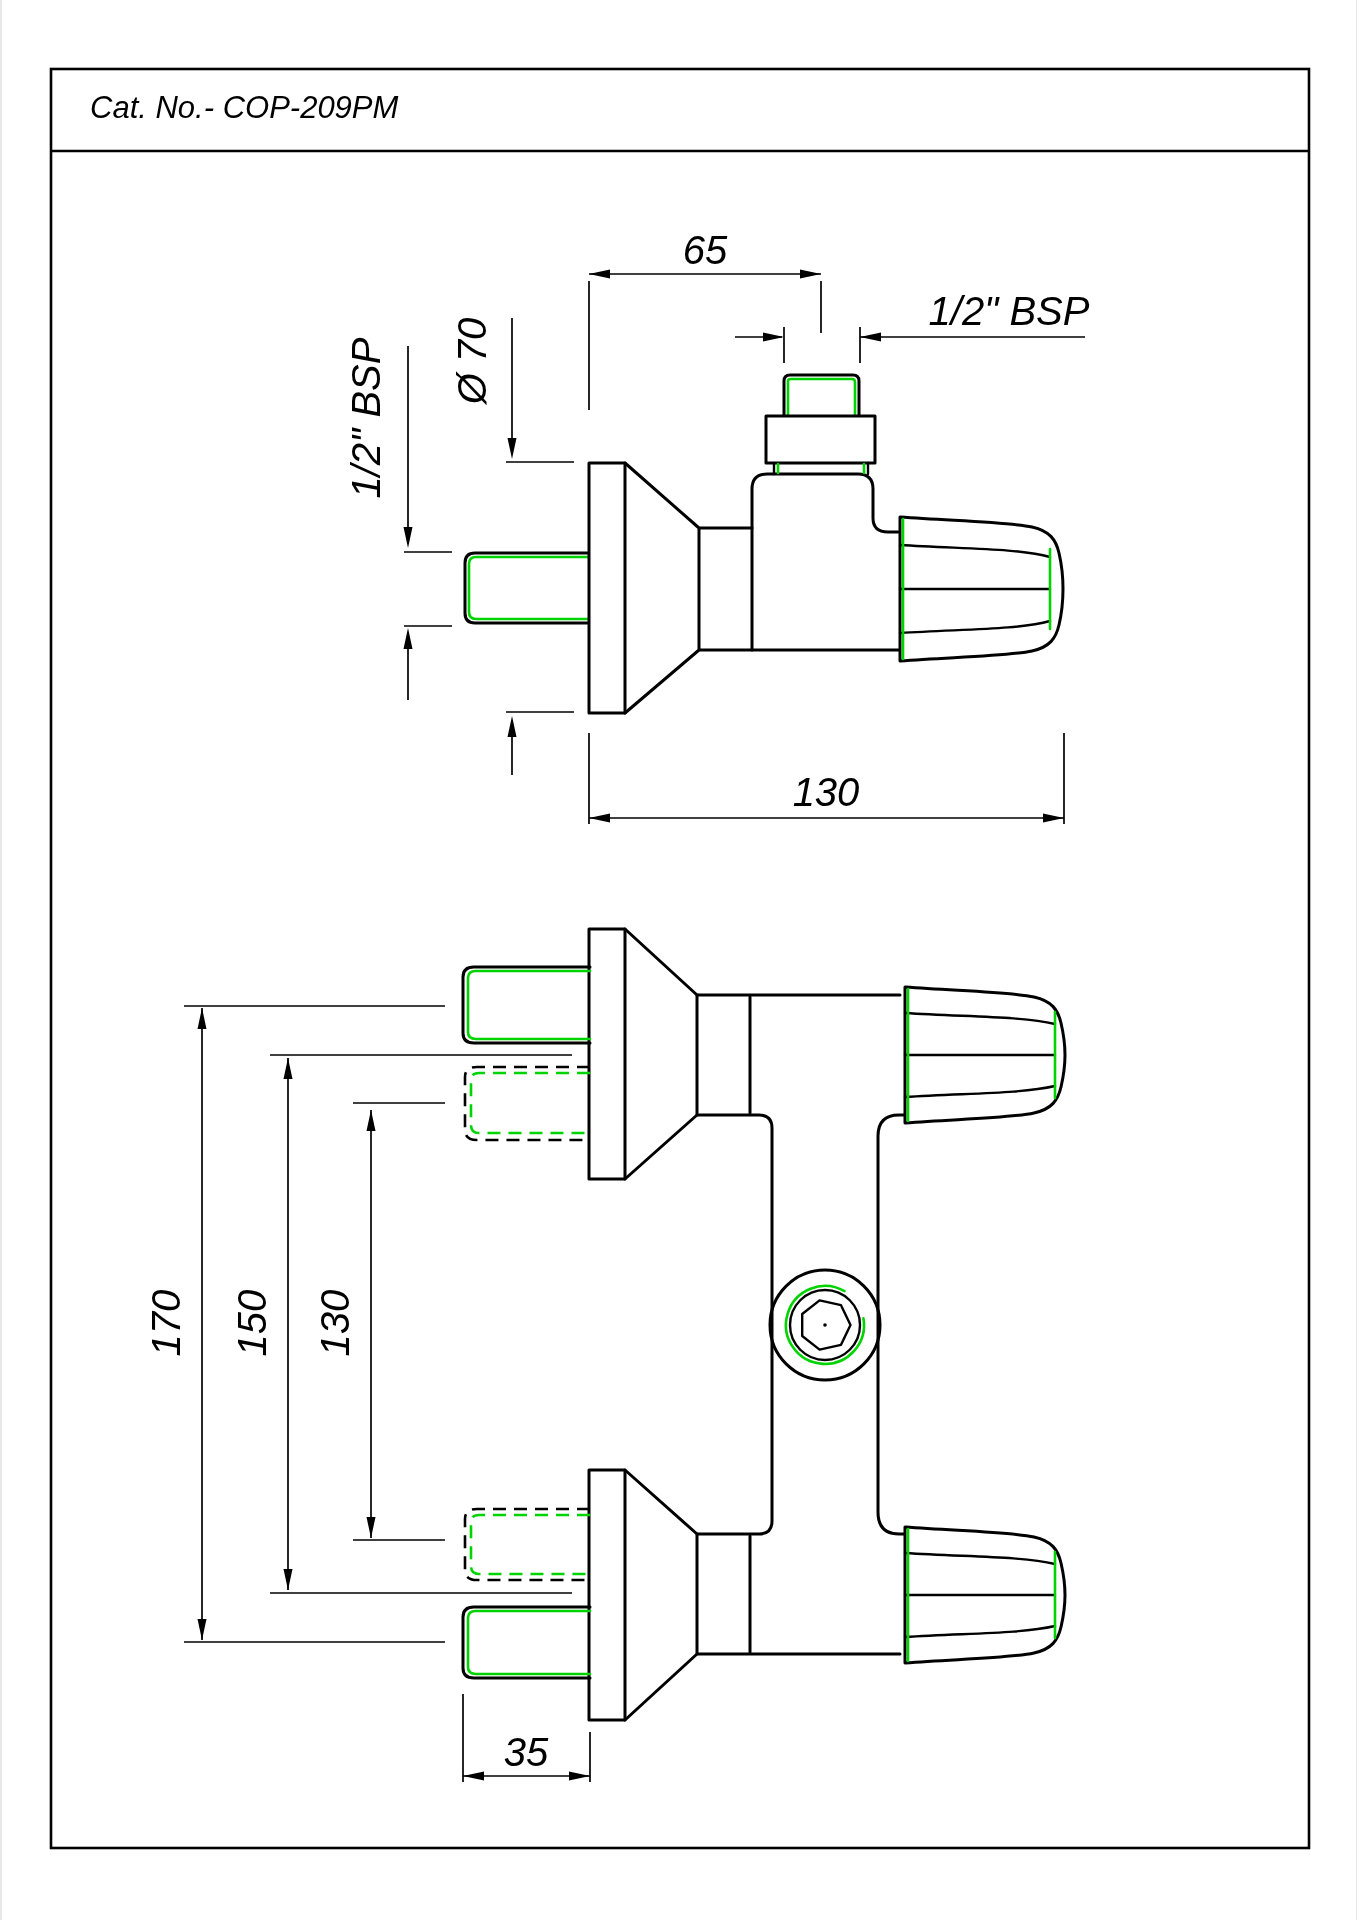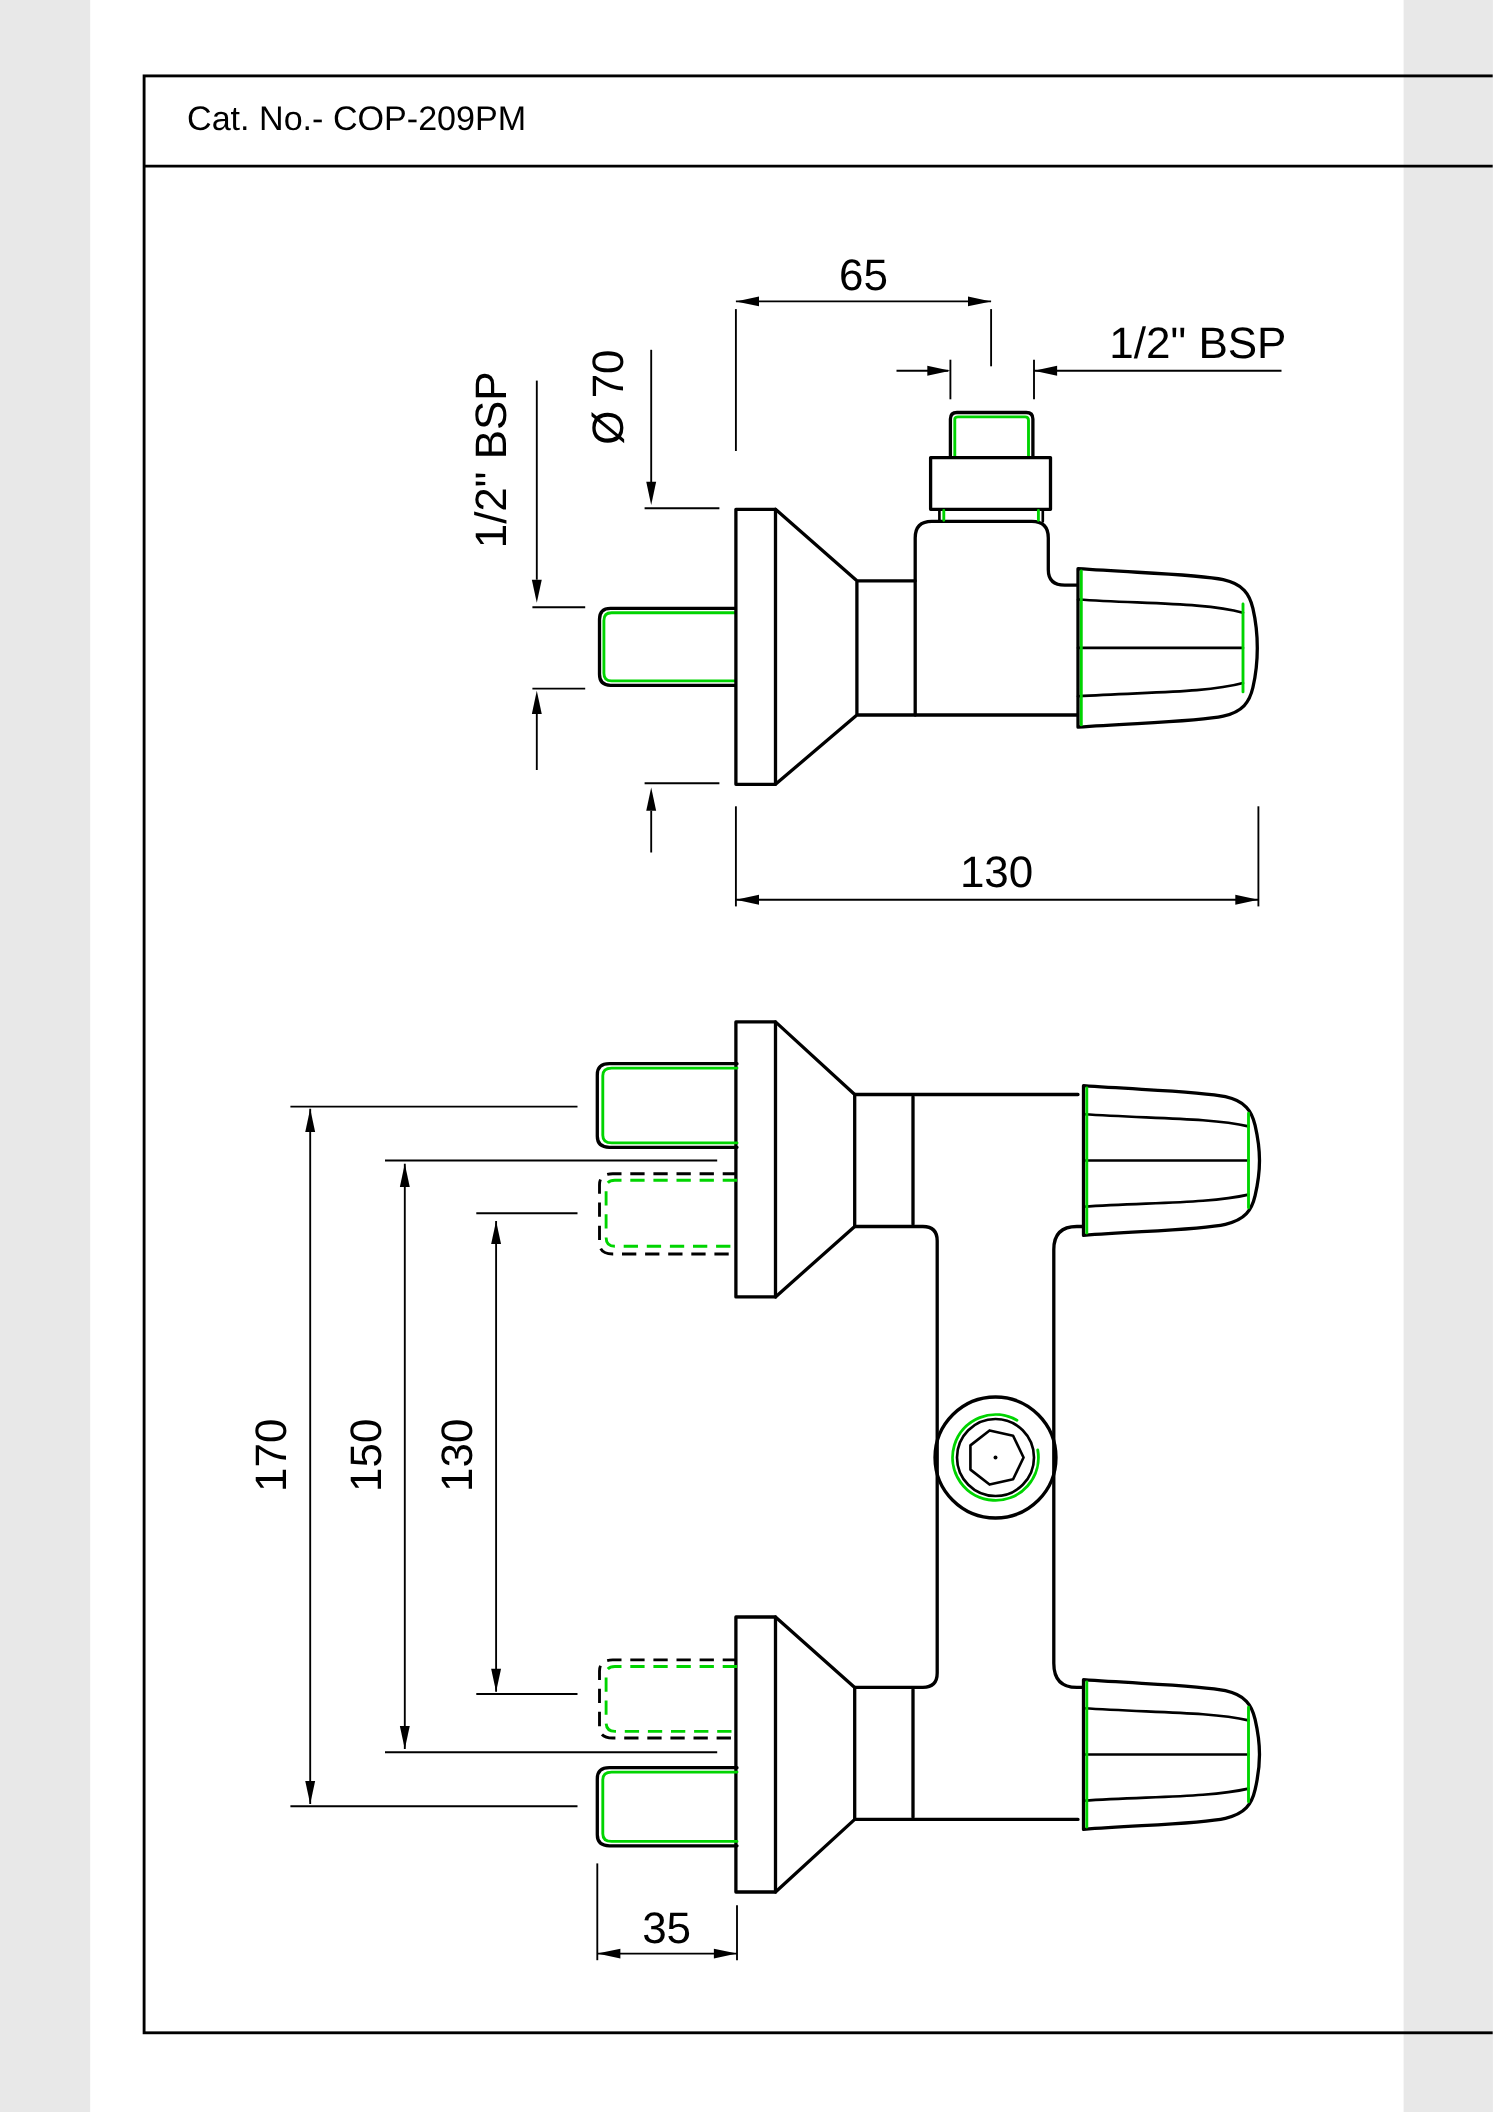--- a/index.html
+++ b/index.html
@@ -2,23 +2,24 @@
 <html style="--line: #000000; --hl: #00d400; --bg: #ffffff;"><head>
 <meta charset="utf-8">
 <style>
   :root{
     --line:#000000;
     --hl:#00d400;
     --bg:#ffffff;
   }
   html,body{margin:0;padding:0;background:#e8e8e8;}
   .page{
-    width:1194px;height:1920px;background:var(--bg);
+    width:1354px;height:1920px;background:var(--bg);
     position:relative;margin:0 auto;
     font-family:"Liberation Sans", sans-serif;
+    font-style:italic;
   }
   svg{display:block;}
   svg text{
     font-family:"Liberation Sans", sans-serif;
     fill:var(--line);
   }
   .outline{stroke:var(--line);stroke-width:3;fill:none;stroke-linejoin:round;stroke-linecap:round;}
   .outline-fill{stroke:var(--line);stroke-width:3;fill:var(--bg);stroke-linejoin:round;}
   .thin{stroke:var(--line);stroke-width:2.4;fill:none;stroke-linejoin:round;stroke-linecap:round;}
   .green{stroke:var(--hl);stroke-width:2.6;fill:none;stroke-linecap:round;}

